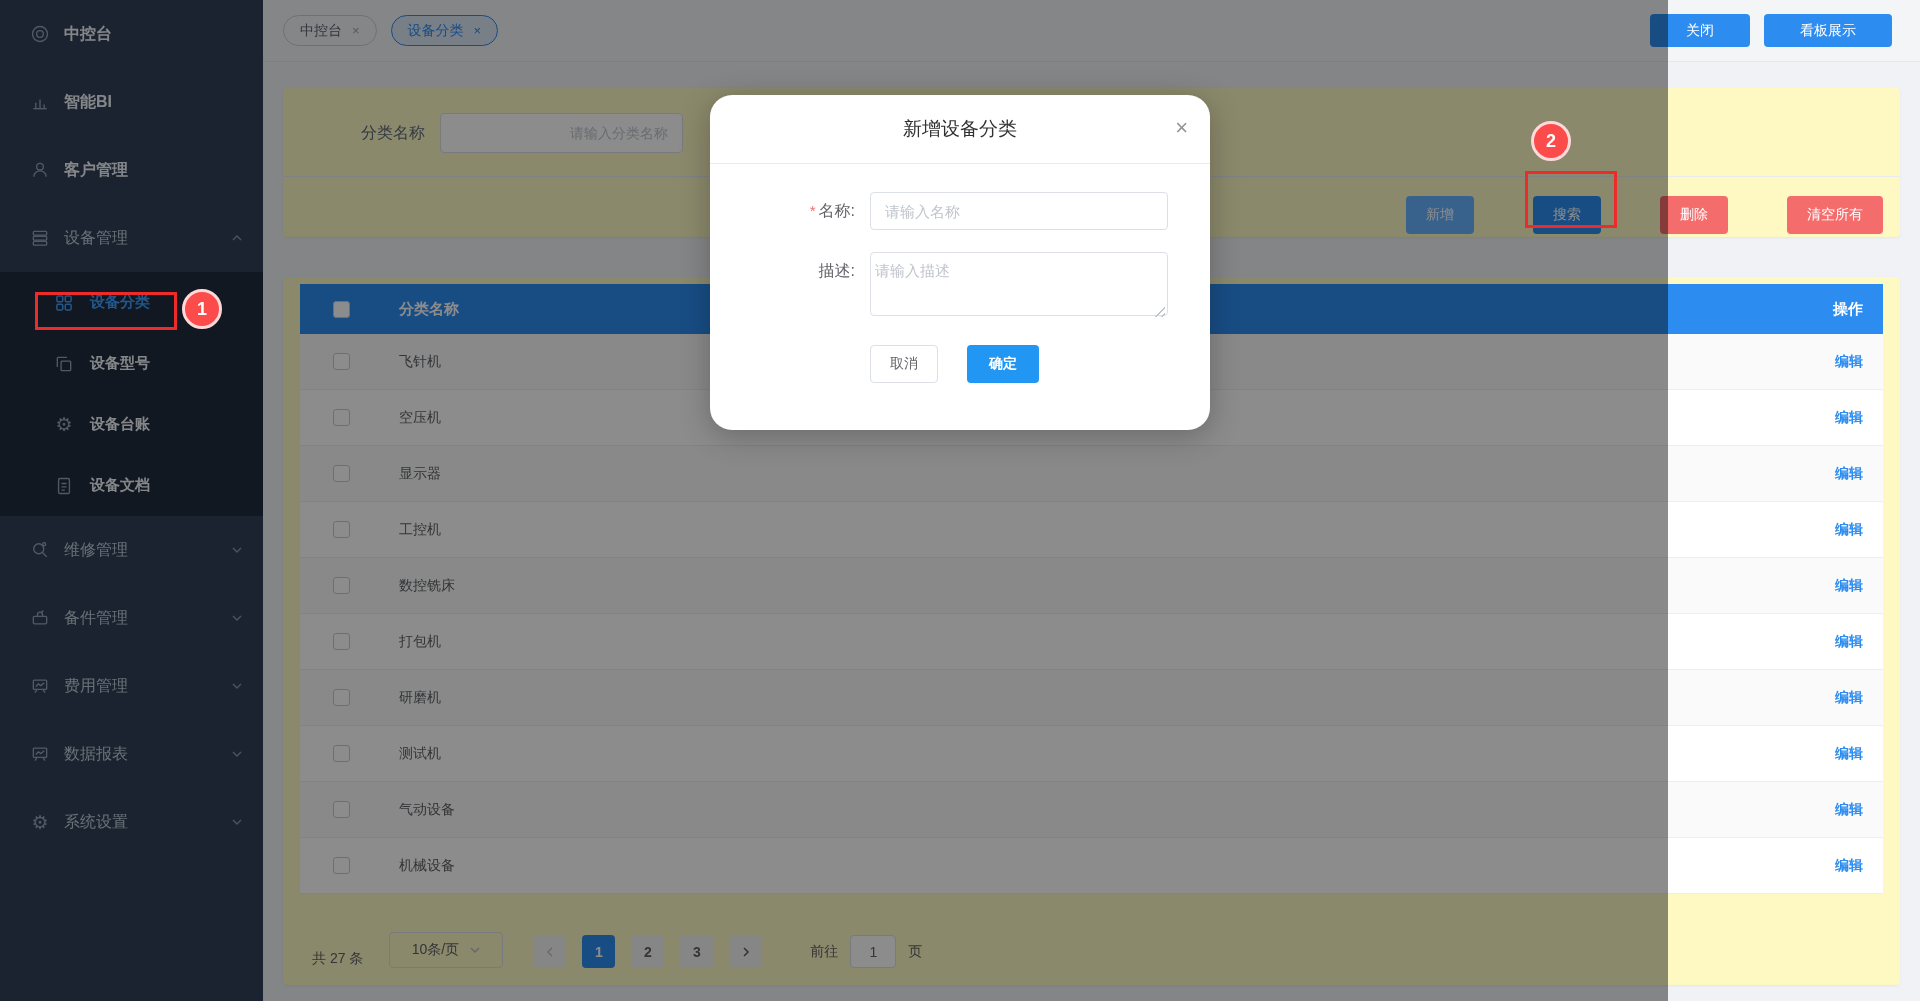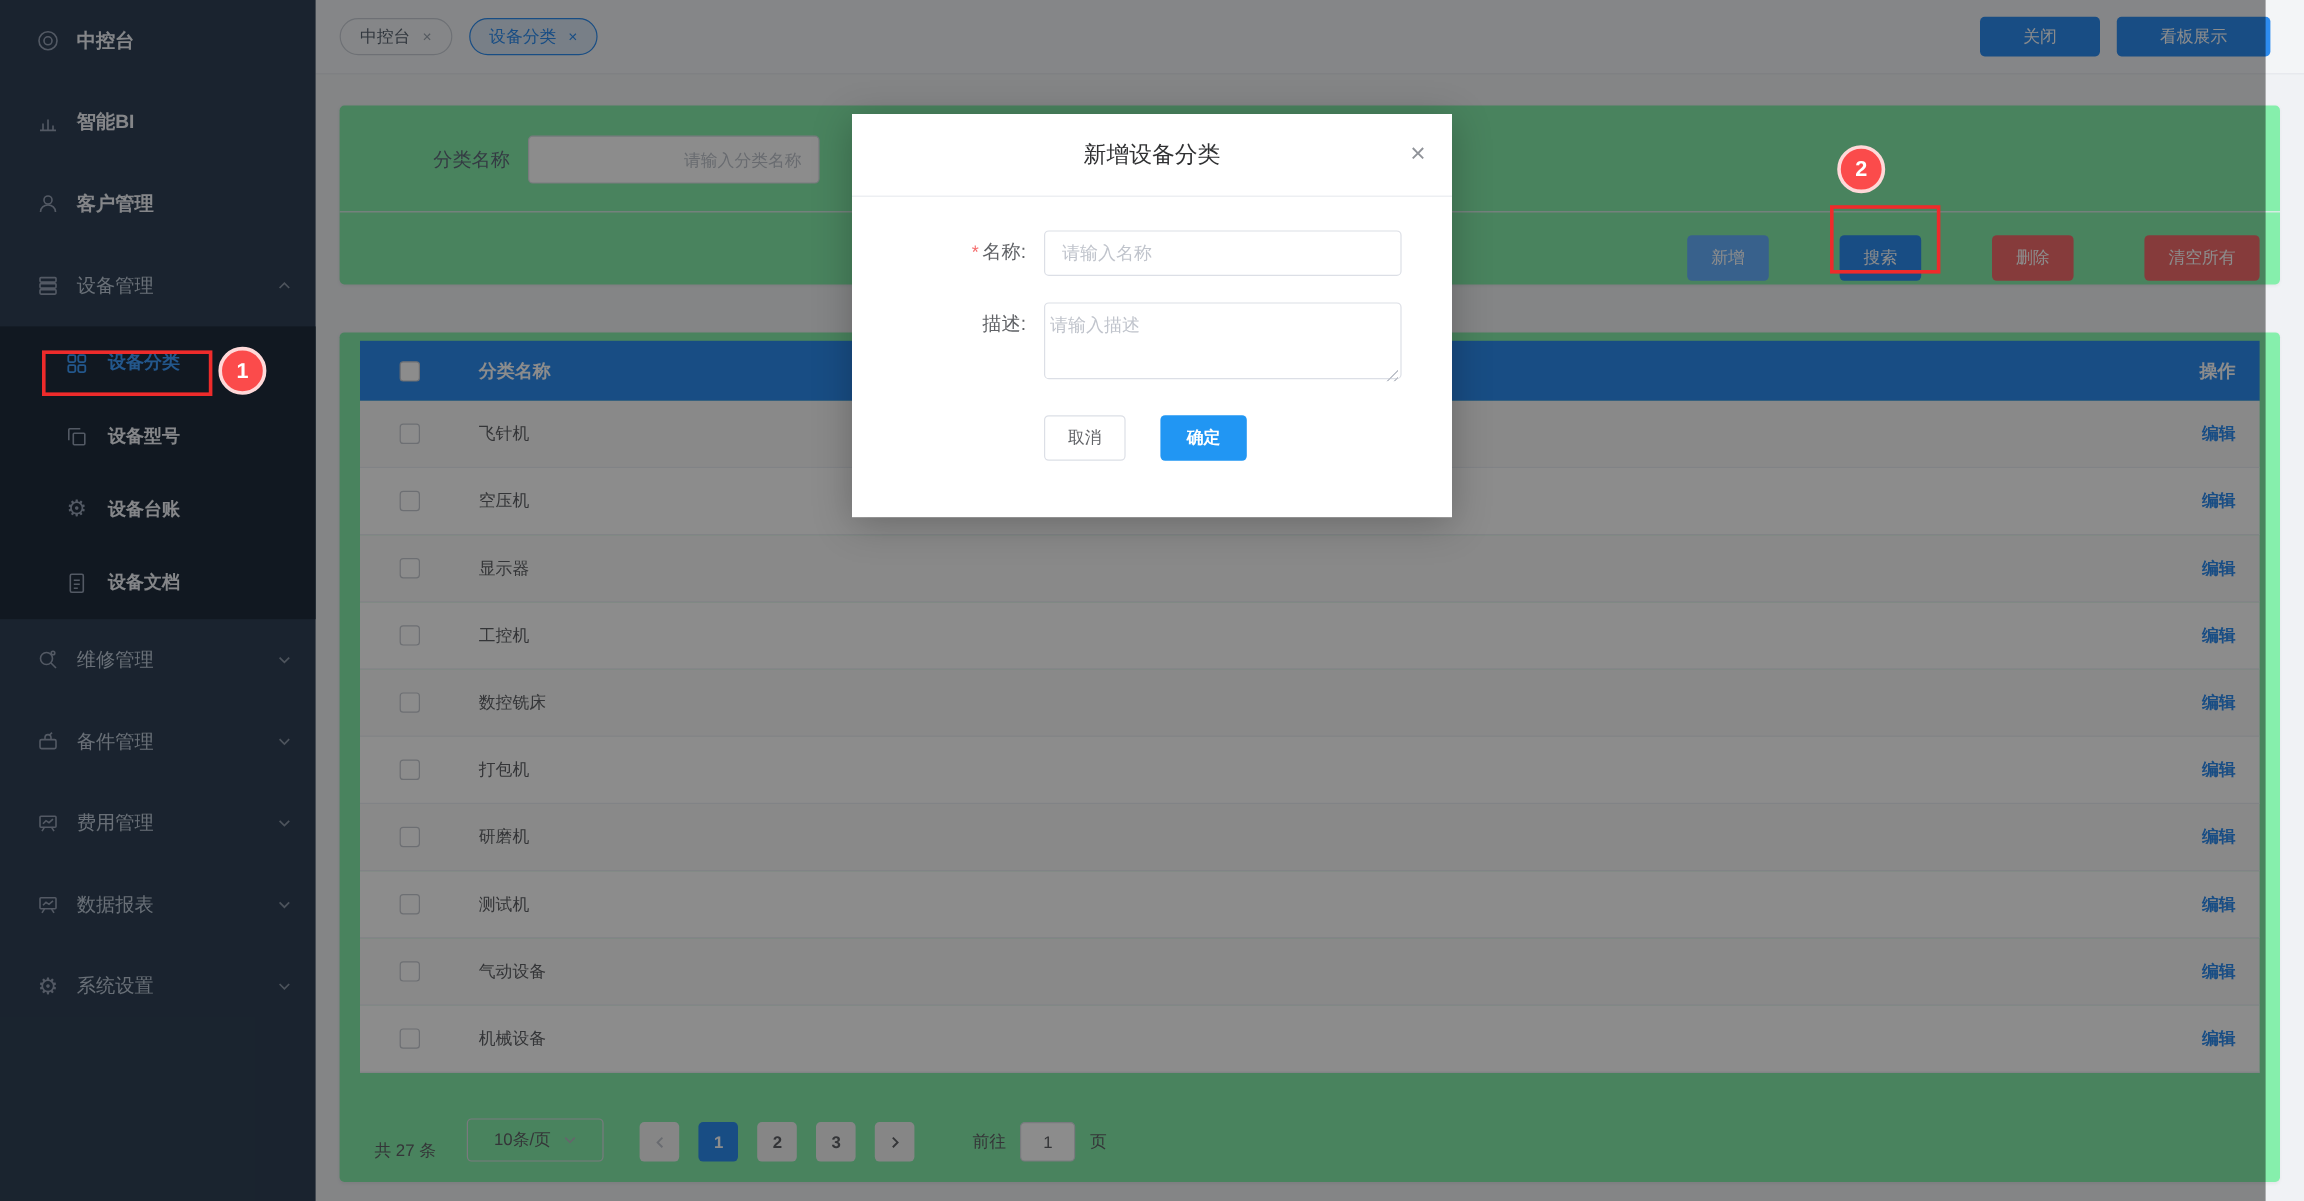--- a/index.html
+++ b/index.html
@@ -1,18 +1,18 @@
 <!DOCTYPE html>
 <html><head>
 <meta charset="utf-8">
 <style>
   * { margin:0; padding:0; box-sizing:border-box; }
   html,body { width:1920px; height:1001px; overflow:hidden; }
   body { font-family:"Liberation Sans","DejaVu Sans",sans-serif; background:#f0f2f5; }
-  .app { position:relative; width:1888px; height:1001px;text-decoration:underline; }
+  .app { position:relative; width:1668px; height:1001px;text-decoration:underline; }
 
   
   .sidebar { position:absolute; left:0; top:0; width:263px; height:1001px; background:#304156; z-index:1; }
   .menu-item { position:relative; height:68px; display:flex; align-items:center; padding-left:30px; gap:14px; cursor:pointer; }
   .menu-item .mi-label { font-size:16px; color:#bfcbd9; }
   .menu-item.leaf .mi-label { color:#f2f5fa; font-weight:bold; }
   .menu-item .mi-icon { width:20px; height:20px; color:#98a3b7; display:flex; align-items:center; justify-content:center; flex:0 0 20px; }
   .menu-item .chevron { position:absolute; right:20px; color:#8c98a8; display:flex; }
   .submenu { background:#1f2d3d; }
   .submenu .menu-item { height:61px; padding-left:54px; gap:16px; }
@@ -26,21 +26,21 @@
   .tabbar { height:62px; background:#f3f5f7; border-bottom:1px solid #e4e7eb; display:flex; align-items:center; padding:0 28px 0 20px; }
   .tab { height:31px; border-radius:16px; border:1px solid #c8cdd6; display:flex; align-items:center; gap:10px; padding:0 16px; margin-right:14px; font-size:14px; color:#5a6472; background:transparent; cursor:pointer; }
   .tab .tab-close { font-size:13px; color:#9aa3af; cursor:pointer; }
   .tab.active { border-color:#2d8cf0; background:rgba(45,140,240,.12); color:#2d8cf0; }
   .tab.active .tab-close { color:#2d8cf0; }
   .tabbar-spacer { flex:1; }
   .btn { border:none; border-radius:4px; font-size:14px; color:#fff; cursor:pointer; font-family:inherit; }
   .btn-top { height:33px; padding:0 36px; background:#2d8cf0; margin-left:14px; }
 
   
-  .card { background:#86efac; border-radius:4px; box-shadow:0 1px 3px rgba(0,0,0,.05); margin:0 20px; }
+  .card { background:#fef9c3; border-radius:4px; box-shadow:0 1px 3px rgba(0,0,0,.05); margin:0 20px; }
   .search-card { margin-top:26px; height:149px; position:relative; }
   .search-row { display:flex; align-items:center; padding:25px 0 0 78px; }
   .search-label { font-size:16px; color:#5f6b7a; margin-right:15px; }
   .search-input { width:243px; height:40px; border:1px solid #dcdfe6; border-radius:4px; padding:0 14px; font-size:14px; color:#606266; font-family:inherit; outline:none;text-align:right; }
   .search-input::placeholder { color:#bfc4cc; }
   .card-divider { height:1px; background:#e8ecf0; margin-top:23px; }
   .toolbar-row { display:flex; justify-content:flex-end; gap:12px; padding:19px 17px 0 0; }
   .btn-tb { height:38px; padding:0 20px;margin-left:47px; }
   .btn-add { background:#66b1ff; }
   .btn-search { background:#2d8cf0; }
@@ -65,21 +65,21 @@
   .pg-size .sel-chev { color:#b6bac2; display:flex; }
   .pager { display:flex; gap:16px; align-items:center; }
   .pg-btn { width:33px; height:33px; border-radius:4px; background:#f4f4f5; display:flex; align-items:center; justify-content:center; font-size:14px; font-weight:bold; color:#606266; cursor:pointer; }
   .pg-btn.active { background:#2d8cf0; color:#fff; }
   .pg-btn.prev { color:#c0c4cc; }
   .pg-goto { display:flex; align-items:center; margin-left:48px; gap:12px; font-size:14px; color:#606266; }
   .goto-input { width:46px; height:33px; border:1px solid #dcdfe6; border-radius:4px; text-align:center; font-size:14px; color:#606266; font-family:inherit; outline:none; }
 
   
   .overlay { position:absolute; inset:0; background:rgba(0,0,0,.45); z-index:50; }
-  .modal { position:absolute; left:710px; top:95px; width:500px; z-index:60; background:#fff; border-radius:0; box-shadow:0 6px 30px rgba(0,0,0,.25); padding-bottom:47px; }
+  .modal { position:absolute; left:710px; top:95px; width:500px; z-index:60; background:#fff; border-radius:22px; box-shadow:0 6px 30px rgba(0,0,0,.25); padding-bottom:47px; }
   .modal-header { position:relative; height:69px; border-bottom:1px solid #e9ebef; display:flex; align-items:center; justify-content:center; }
   .modal-title { font-size:19px; color:#303133; font-weight:500; }
   .modal-close { position:absolute; right:22px; top:22px; font-size:22px; line-height:1; color:#909399; cursor:pointer; }
   .modal-body { padding-top:28px; }
   .form-row { display:flex; margin-bottom:22px; }
   .form-row:last-of-type { margin-bottom:0; }
   .form-label { width:160px; text-align:right; padding-right:15px; font-size:16px; color:#606266; line-height:38px; }
   .req { color:#f56c6c; margin-right:3px; font-size:15px; }
   .form-input { width:298px; height:38px; border:1px solid #dcdfe6; border-radius:4px; padding:0 14px; font-size:15px; color:#606266; font-family:inherit; outline:none; }
   .form-input::placeholder, .form-textarea::placeholder { color:#c0c4cc; }

